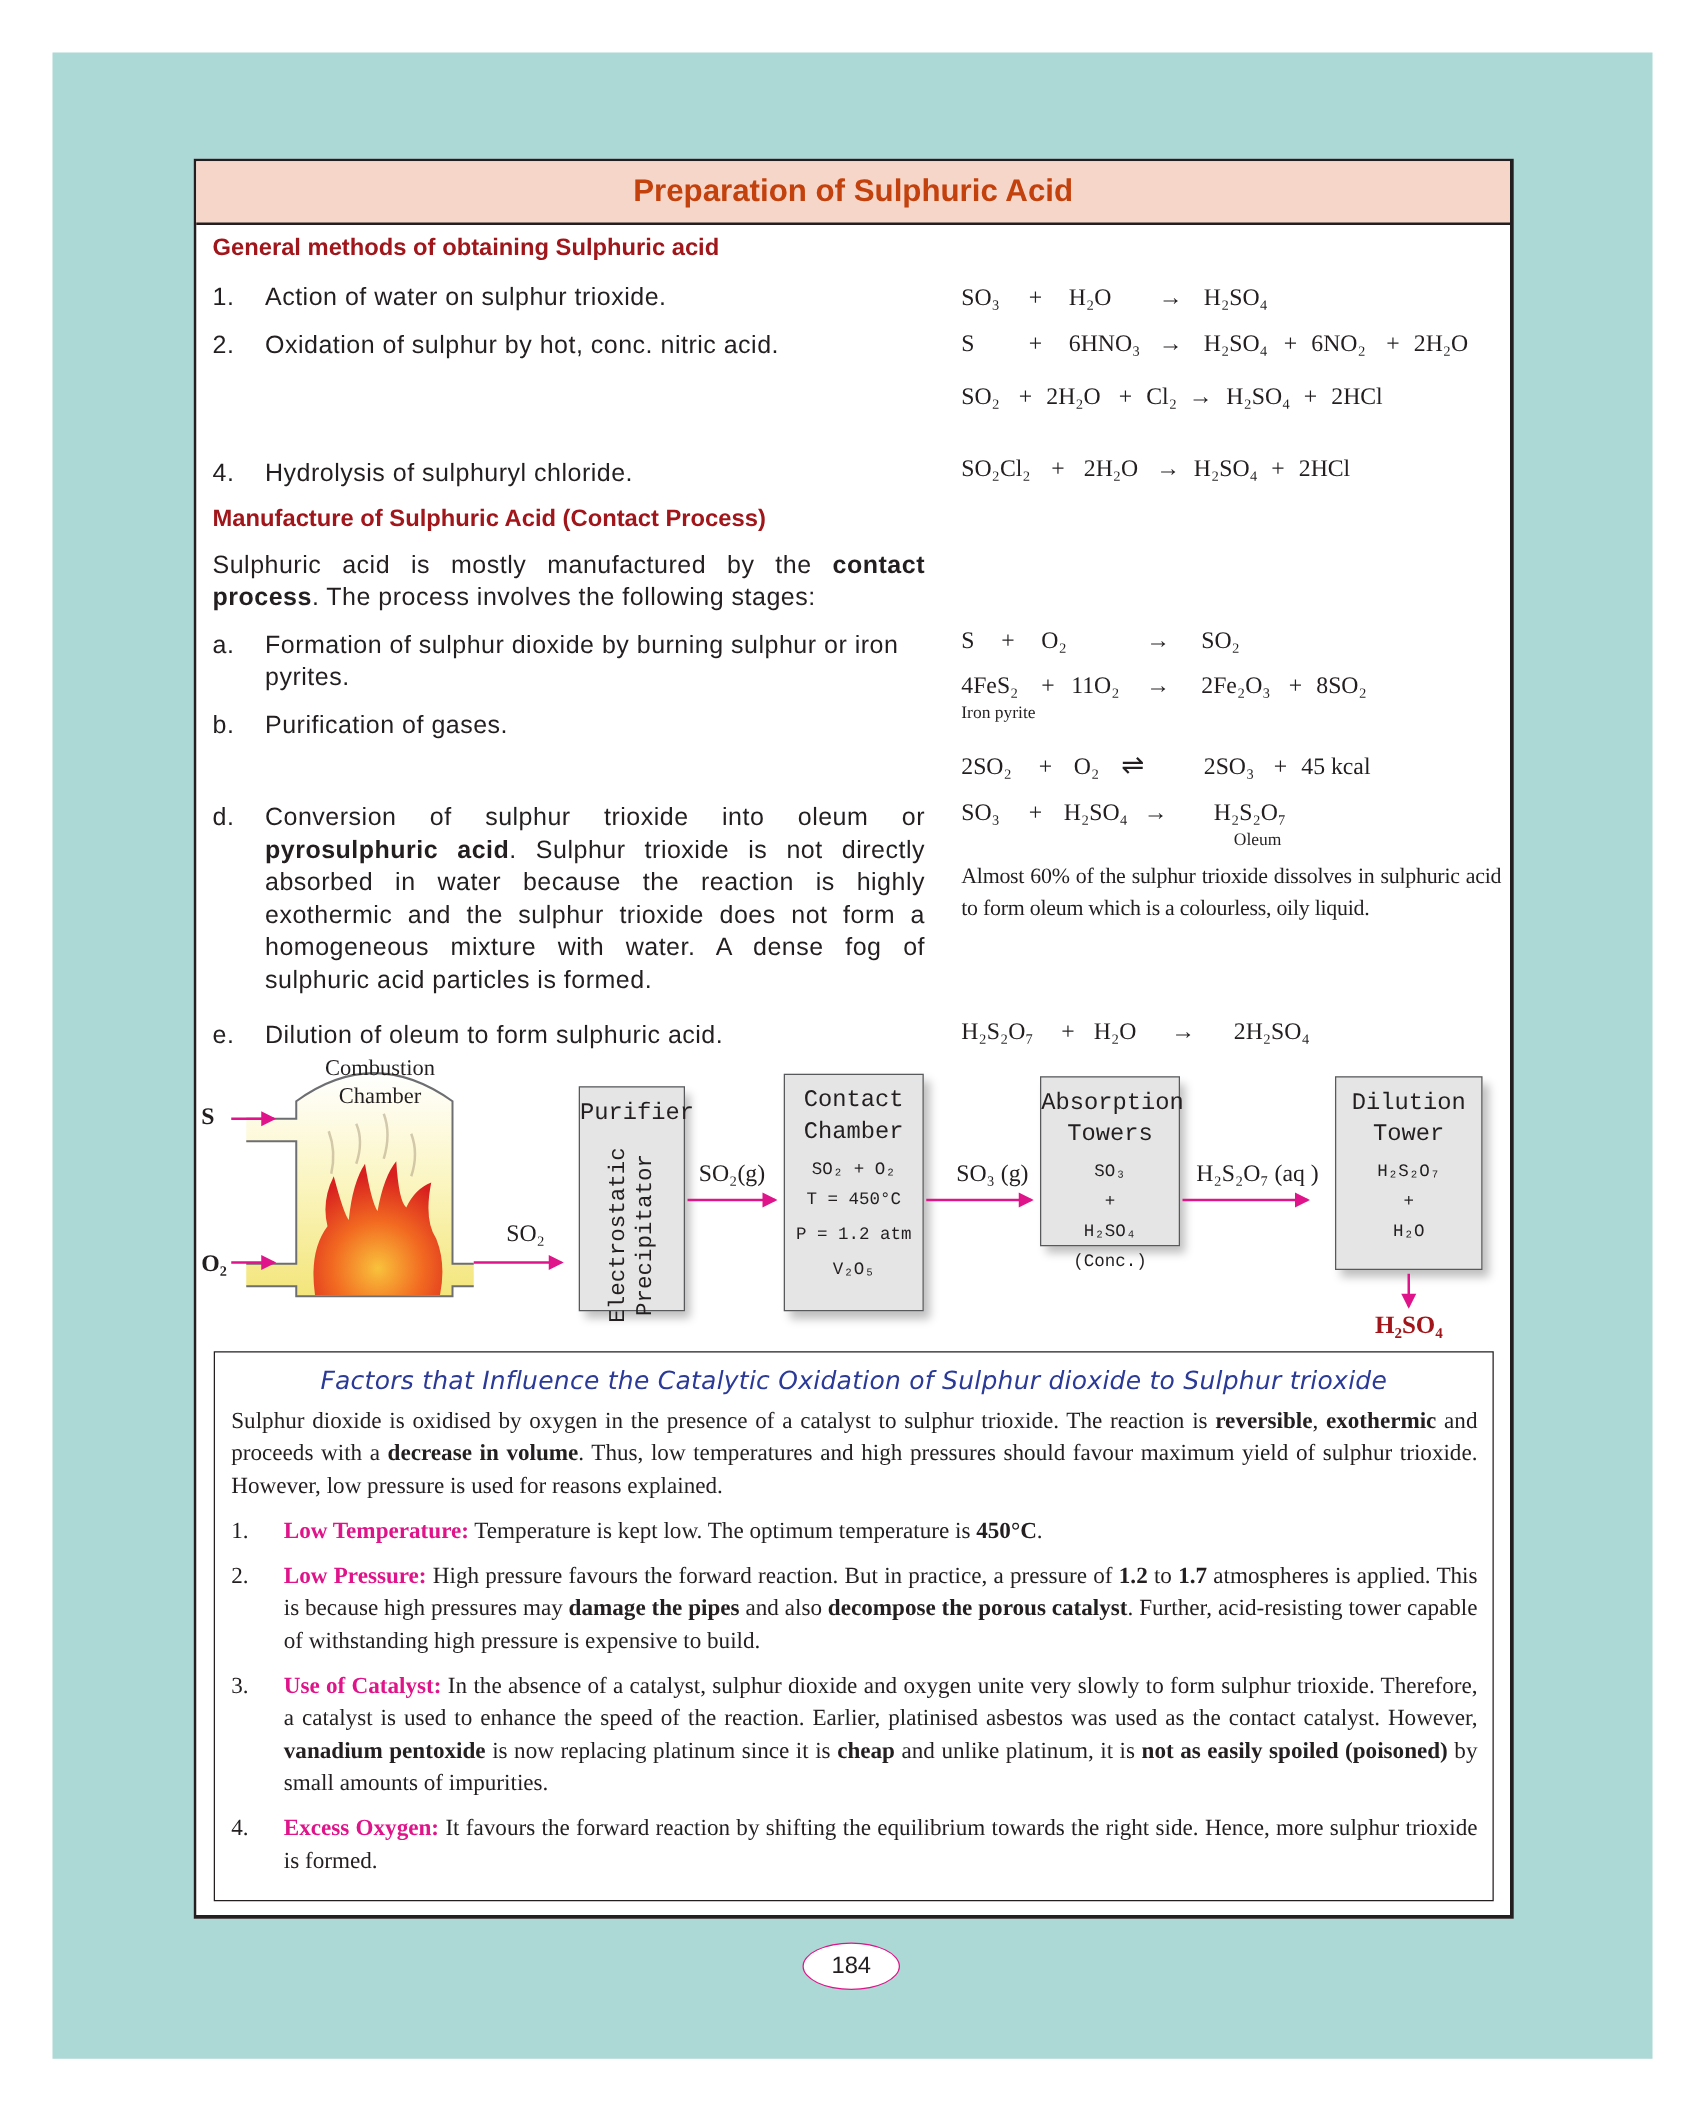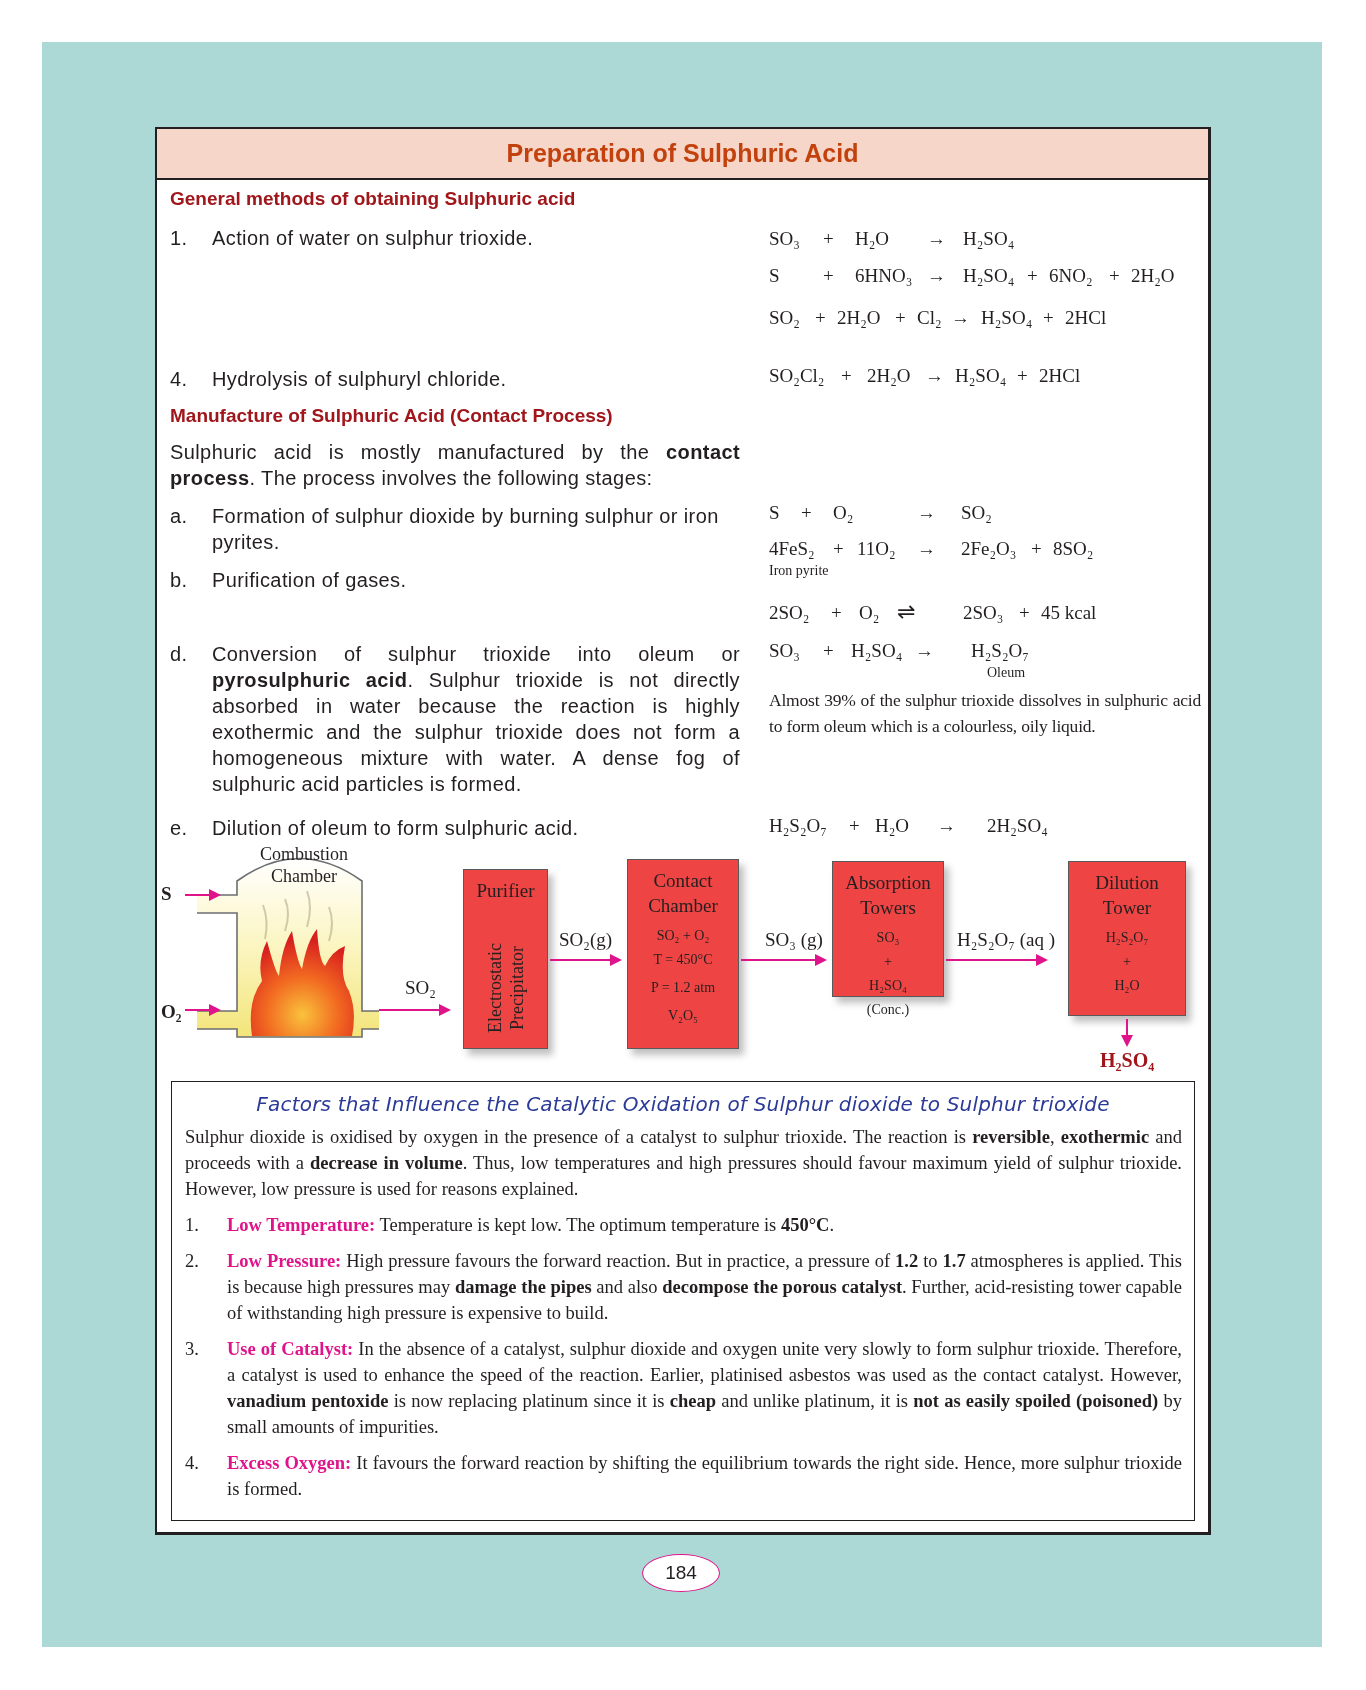--- a/index.html
+++ b/index.html
@@ -14,21 +14,21 @@
   .sec-title { color: #a0161b; font-weight: bold; font-size: 19px; }
   .sans { font-family: "Liberation Sans", sans-serif; font-size: 20px; line-height: 26px; color: #231f20; letter-spacing: 0.4px; }
   .serif { font-family: "Liberation Serif", serif; font-size: 19px; color: #231f20; }
   .item-num { display: inline-block; width: 42px; }
   .eqrow { display: flex; align-items: baseline; }
   .eqrow span { display: inline-block; }
   .wrap { white-space: normal; }
   .just { text-align: justify; text-align-last: left; }
 
   
-  .box { position: absolute; background: #ef4444; border: 1.5px solid #58595b; box-shadow: 5px 6px 7px rgba(0,0,0,0.25); text-align: center; font-family: Liberation Serif, serif; color: #231f20; }
+  .box { position: absolute; background: #e5e5e5; border: 1.5px solid #58595b; box-shadow: 5px 6px 7px rgba(0,0,0,0.25); text-align: center; font-family: Liberation Mono, monospace; color: #231f20; }
   .box .bt { font-size: 19px; line-height: 25px; margin-top: 8px; }
   .box .bs { font-size: 14px; line-height: 24px; }
   .arrow { position: absolute; height: 2px; background: #e0148a; }
   .arrow::after { content: ""; position: absolute; right: -2px; top: -5px; border-left: 12px solid #e0148a; border-top: 6px solid transparent; border-bottom: 6px solid transparent; }
   .varrow { position: absolute; width: 2px; background: #e0148a; }
   .varrow::after { content: ""; position: absolute; bottom: -2px; left: -5px; border-top: 12px solid #e0148a; border-left: 6px solid transparent; border-right: 6px solid transparent; }
   .lbl { position: absolute; font-family: "Liberation Serif", serif; font-size: 19px; color: #231f20; white-space: nowrap; }
 
   
   .factors { position: absolute; left: 14px; top: 952px; width: 1024px; height: 440px; border: 1.5px solid #231f20; }
@@ -49,20 +49,21 @@
 <div class="page-bg"></div>
 
 <div class="main-box">
   <div class="header">
     <h1>Preparation of Sulphuric Acid</h1>
   </div>
 
   <div class="abs sec-title" style="left:13px; top:59px;">General methods of obtaining Sulphuric acid</div>
 
   <div class="abs sans" style="left:13px; top:96px;"><span class="item-num">1.</span><span>Action of water on sulphur trioxide.</span></div>
+  <div class="abs sans" style="left:13px; top:134px;"><span class="item-num">2.</span><span>Oxidation of sulphur by hot, conc. nitric acid.</span></div>
   <div class="abs sans" style="left:13px; top:237px;"><span class="item-num">4.</span><span>Hydrolysis of sulphuryl chloride.</span></div>
 
   <div class="abs serif eqrow" style="left:612px; top:99px;">
     <span style="width:54px">SO₃</span>
       <span style="width:32px">+</span>
       <span style="width:72px">H₂O</span>
       <span style="width:36px">→</span>
       <span>H₂SO₄</span>
   </div>
   <div class="abs serif eqrow" style="left:612px; top:136px;">
@@ -139,21 +140,21 @@
       <span>45 kcal</span>
   </div>
   <div class="abs serif eqrow" style="left:612px; top:511px;">
     <span style="width:54px">SO₃</span>
       <span style="width:28px">+</span>
       <span style="width:64px">H₂SO₄</span>
       <span style="width:56px">→</span>
       <span>H₂S₂O₇</span>
   </div>
   <div class="abs serif" style="left:830px; top:536px; font-size:14px;">Oleum</div>
-  <div class="abs serif wrap" style="left:612px; top:558px; width:432px; font-size:17.5px; line-height:26px; text-align:justify; letter-spacing:-0.2px;">Almost 39% of the sulphur trioxide dissolves in sulphuric acid to form oleum which is a colourless, oily liquid.</div>
+  <div class="abs serif wrap" style="left:612px; top:558px; width:432px; font-size:17.5px; line-height:26px; text-align:justify; letter-spacing:-0.2px;">Almost 60% of the sulphur trioxide dissolves in sulphuric acid to form oleum which is a colourless, oily liquid.</div>
   <div class="abs serif eqrow" style="left:612px; top:686px;">
     <span style="width:80px">H₂S₂O₇</span>
       <span style="width:26px">+</span>
       <span style="width:62px">H₂O</span>
       <span style="width:50px">→</span>
       <span>2H₂SO₄</span>
   </div>
 
   <div>
 

